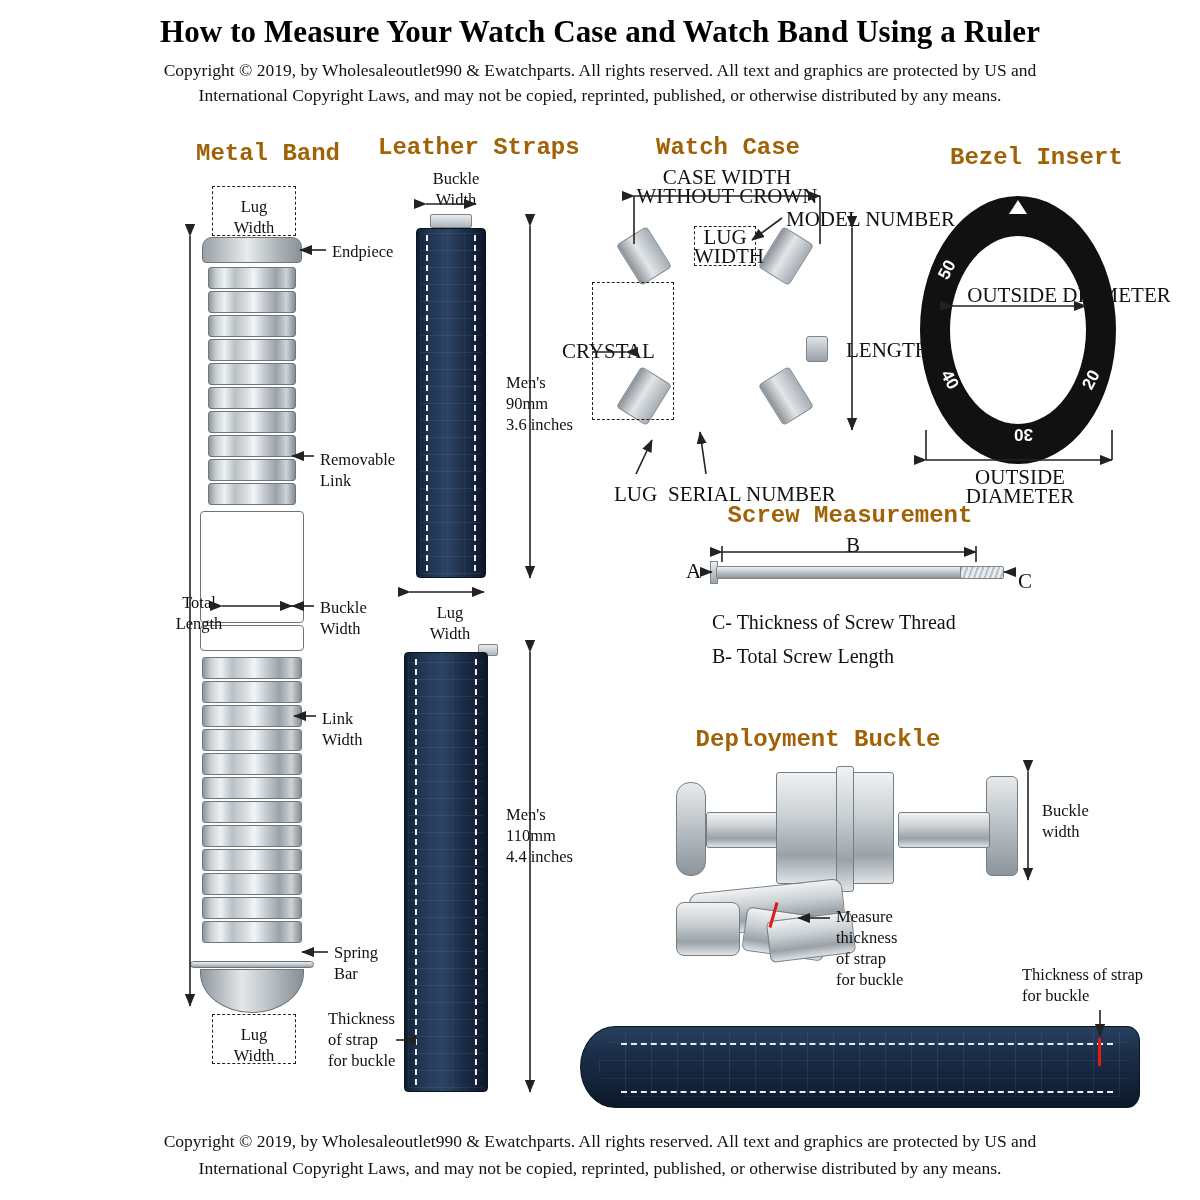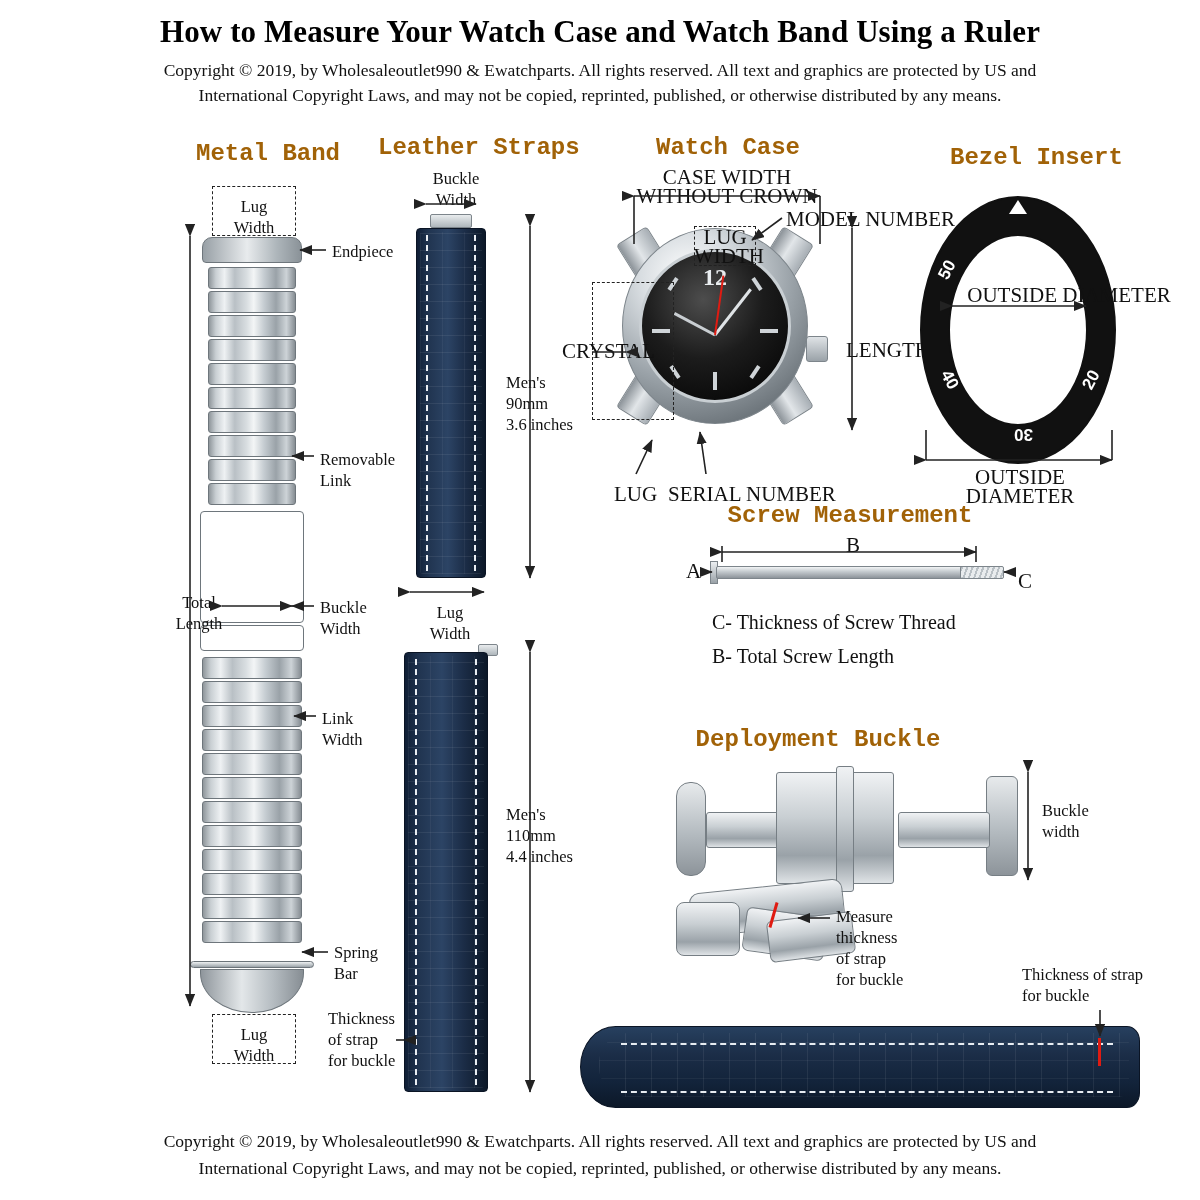--- a/index.html
+++ b/index.html
@@ -306,36 +306,20 @@
   <div class="lbl" style="left:506px; top:372px;">Men's<br>90mm<br>3.6 inches</div>
   <div class="lbl c" style="left:404px; top:602px; width:92px;">Lug<br>Width</div>
   <div class="lbl" style="left:506px; top:804px;">Men's<br>110mm<br>4.4 inches</div>
   <div class="lbl" style="left:328px; top:1008px;">Thickness<br>of strap<br>for buckle</div>
 
   <div class="lug-sh" style="left:626px; top:232px; width:36px; height:48px; transform:rotate(-32deg);"></div>
   <div class="lug-sh" style="left:768px; top:232px; width:36px; height:48px; transform:rotate(32deg);"></div>
   <div class="lug-sh" style="left:626px; top:372px; width:36px; height:48px; transform:rotate(32deg);"></div>
   <div class="lug-sh" style="left:768px; top:372px; width:36px; height:48px; transform:rotate(-32deg);"></div>
   <div class="crown"></div>
-  <div class="case-outer">
-    <div class="case-dial">
-      <div style="position:absolute;left:50%;top:12px;transform:translateX(-50%);color:#e9edf0;font-family:'Liberation Serif',serif;font-size:24px;font-weight:bold;">12</div>
-
-      <div style="position:absolute;left:50%;top:56%;width:3px;height:46px;background:#c9ced2;transform:translate(-50%,-100%) rotate(-62deg);transform-origin:50% 100%;"></div>
-      <div style="position:absolute;left:50%;top:56%;width:3px;height:58px;background:#dfe3e6;transform:translate(-50%,-100%) rotate(38deg);transform-origin:50% 100%;"></div>
-      <div style="position:absolute;left:50%;top:56%;width:2px;height:60px;background:#e01b12;transform:translate(-50%,-100%) rotate(8deg);transform-origin:50% 100%;"></div>
-      <div style="position:absolute;left:10px;top:52%;width:18px;height:4px;background:#cfd4d8;"></div>
-      <div style="position:absolute;right:10px;top:52%;width:18px;height:4px;background:#cfd4d8;"></div>
-      <div style="position:absolute;left:50%;bottom:10px;width:4px;height:18px;background:#cfd4d8;transform:translateX(-50%);"></div>
-      <div style="position:absolute;left:26px;bottom:26px;width:14px;height:4px;background:#cfd4d8;transform:rotate(56deg);"></div>
-      <div style="position:absolute;right:26px;bottom:26px;width:14px;height:4px;background:#cfd4d8;transform:rotate(-56deg);"></div>
-      <div style="position:absolute;right:24px;top:30px;width:14px;height:4px;background:#cfd4d8;transform:rotate(56deg);"></div>
-      <div style="position:absolute;left:24px;top:30px;width:14px;height:4px;background:#cfd4d8;transform:rotate(-56deg);"></div>
-    </div>
-  </div>
 
   <div class="dash" style="left:694px; top:226px; width:62px; height:40px;"></div>
   <div class="dash" style="left:592px; top:282px; width:82px; height:138px;"></div>
 
   <div class="lbl c small" style="left:614px; top:168px; width:226px;">CASE WIDTH WITHOUT CROWN</div>
   <div class="lbl c small" style="left:694px; top:228px; width:62px;">LUG<br>WIDTH</div>
   <div class="lbl small" style="left:786px; top:210px;">MODEL NUMBER</div>
   <div class="lbl small" style="left:562px; top:342px;">CRYSTAL</div>
   <div class="lbl small" style="left:846px; top:341px;">LENGTH</div>
   <div class="lbl small" style="left:614px; top:485px;">LUG</div>

